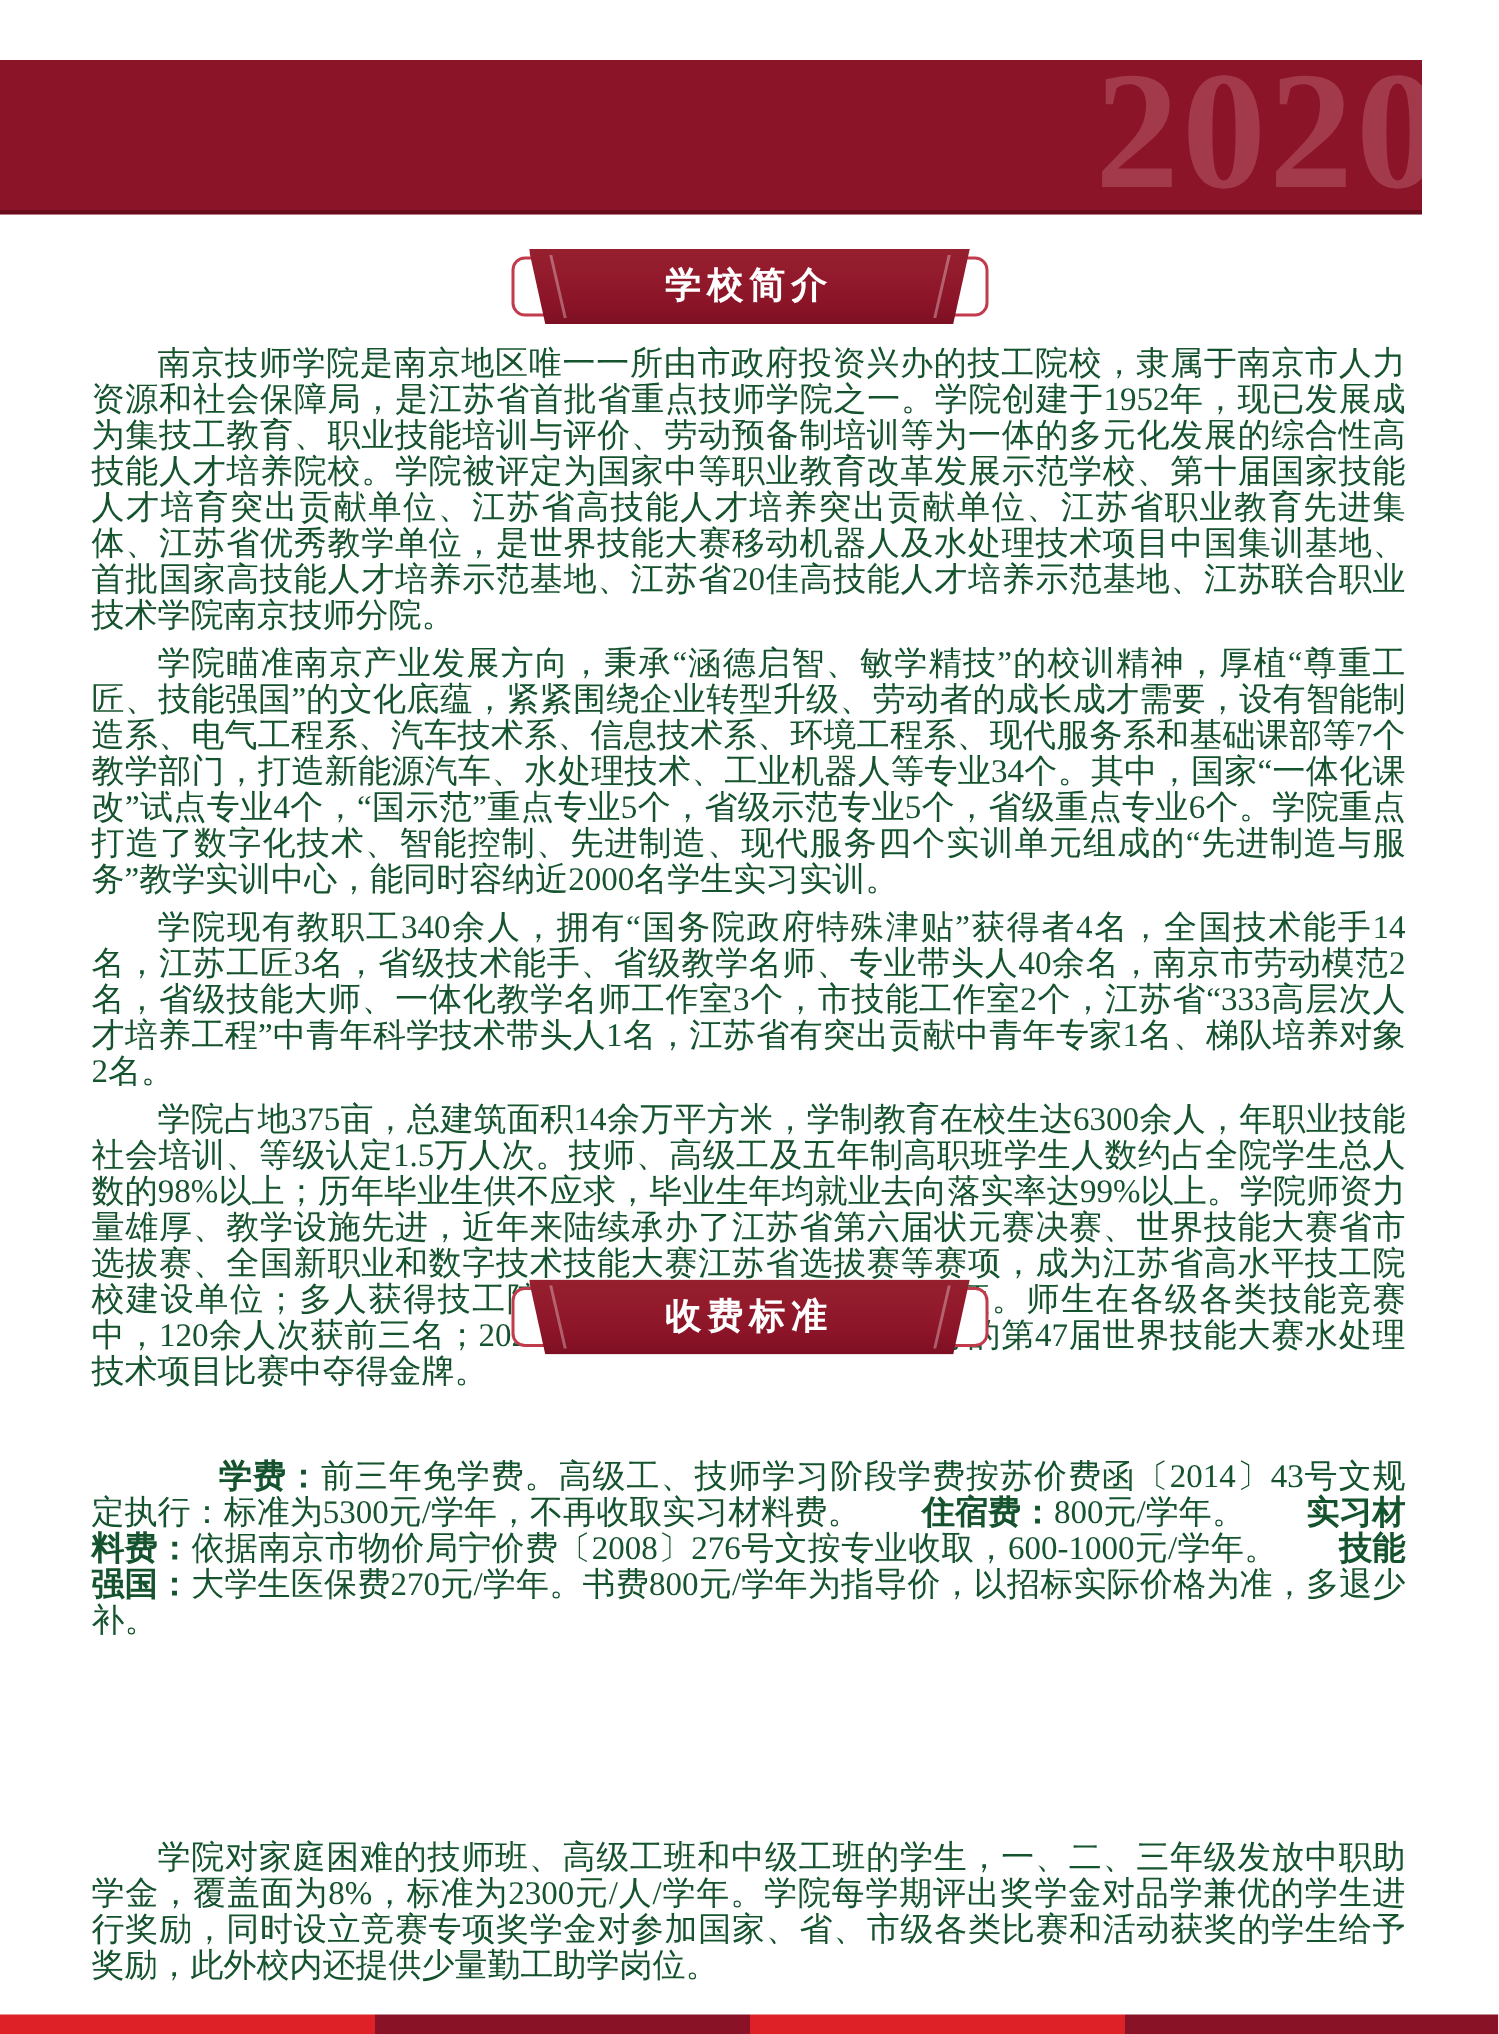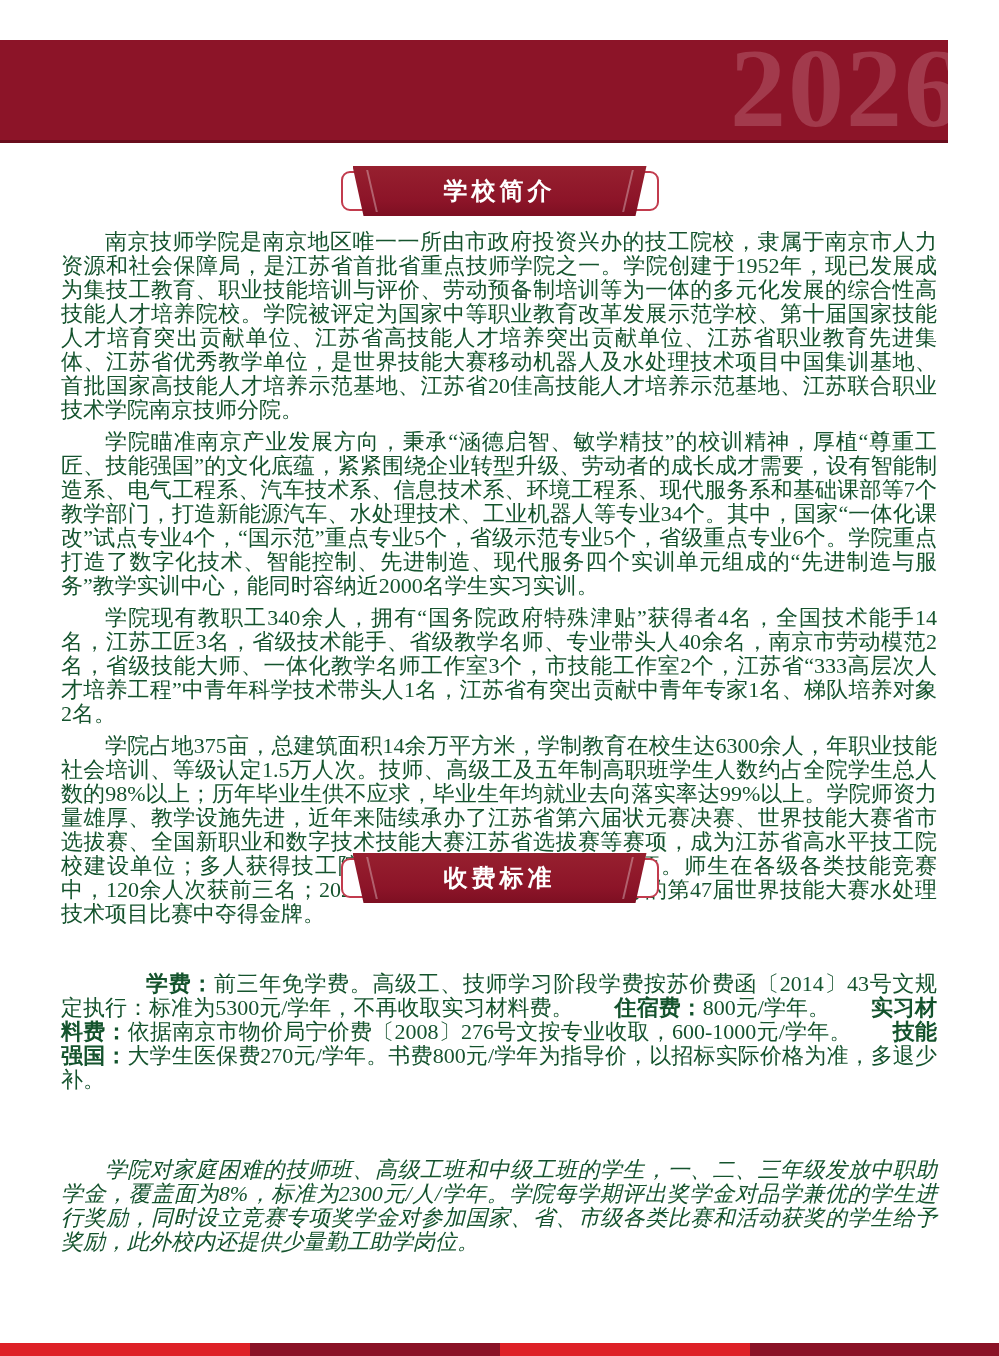--- a/index.html
+++ b/index.html
@@ -53,38 +53,38 @@
   
   .text-block {
     position:absolute; left:61px; width:876px;
     font-size:22px; line-height:24px; color:#14532d;
     text-align:justify;
   }
   .text-block p { margin:0 0 8px 0; text-indent:2em; }
   .b { font-weight:700;margin-left:41px; }
   #intro-text { top:230px; }
   #fees-text  { top:972px; }
-  #aid-text   { top:1158px;font-style:italic; }
+  #aid-text   { top:1226px; }
 
   
   .footer {
     position:absolute; left:0; bottom:0; width:999px; height:13px;
     display:flex;
   }
   .footer .seg { height:100%; }
   .seg-1, .seg-2, .seg-3 { width:250px; }
   .seg-4 { width:249px; }
 </style>
 </head>
 <body>
 
 <div class="page">
 
   <div class="header-band">
-    <div class="year">2026</div>
+    <div class="year">2020</div>
   </div>
 
   <div class="banner banner-intro">
     <div class="wings"></div>
     <div class="ribbon">
       <i class="pin pin-l"></i>
       <i class="pin pin-r"></i>
       <span class="banner-title">学校简介</span>
     </div>
   </div>

